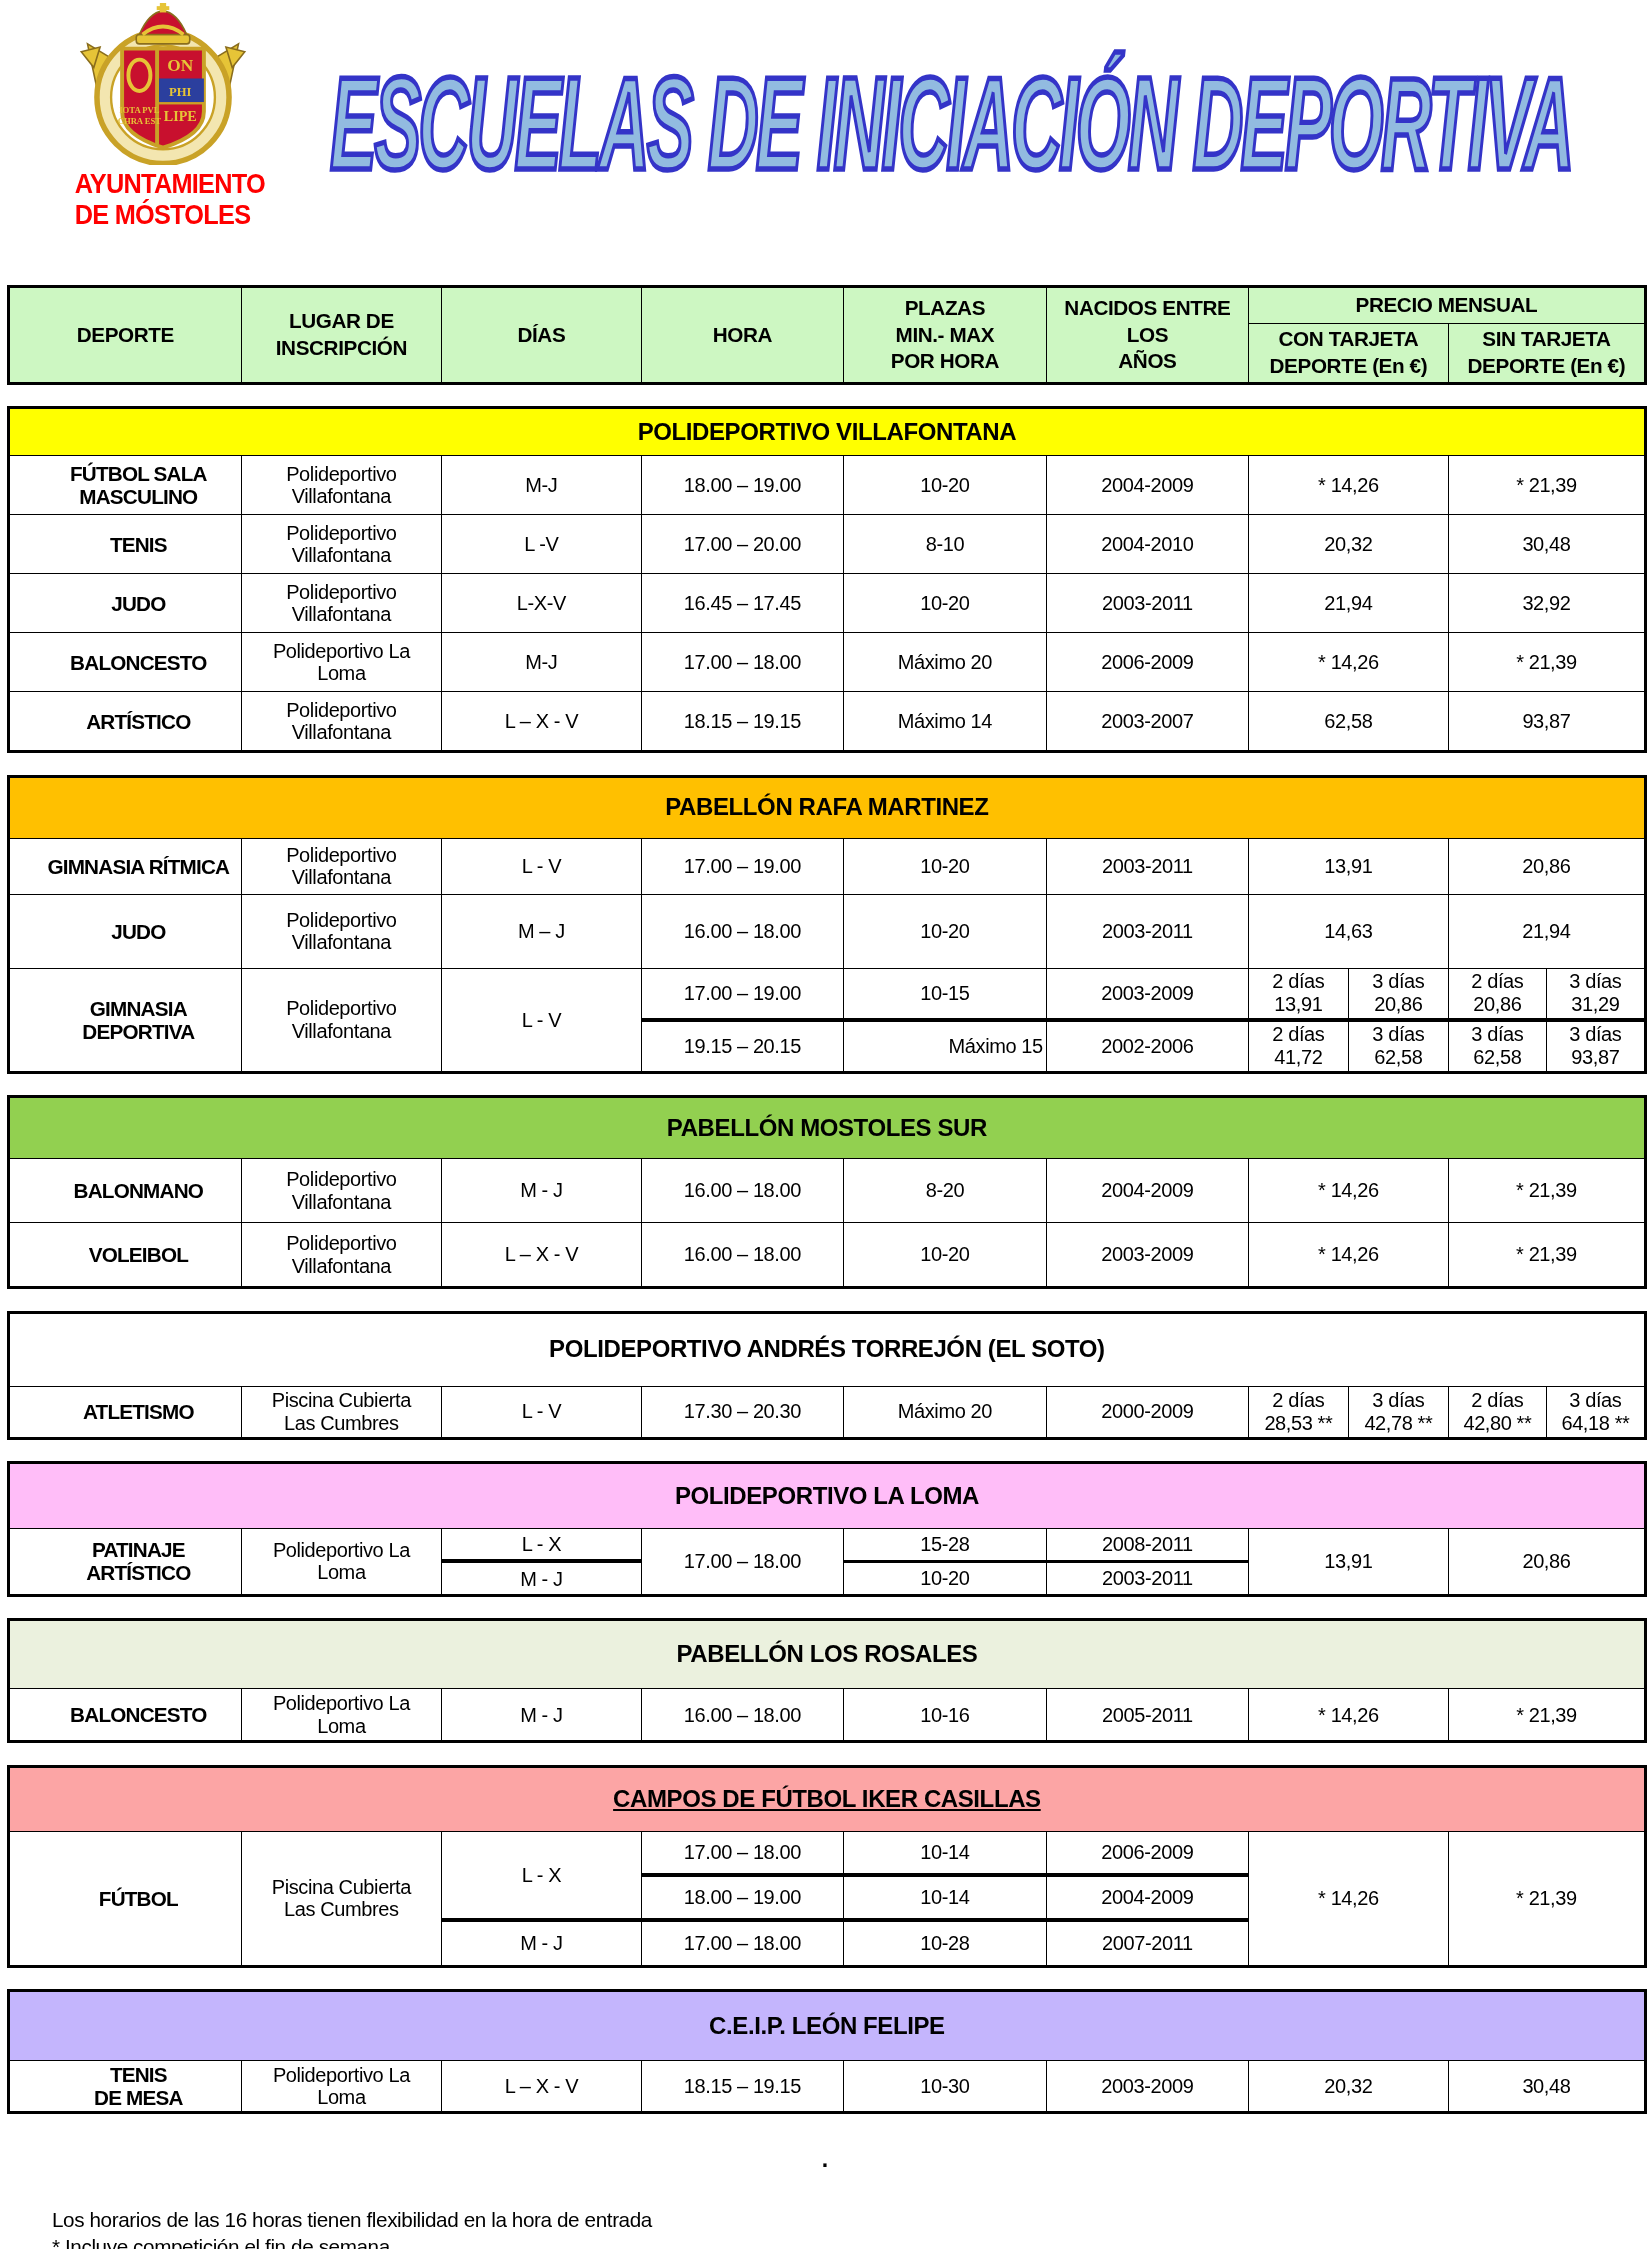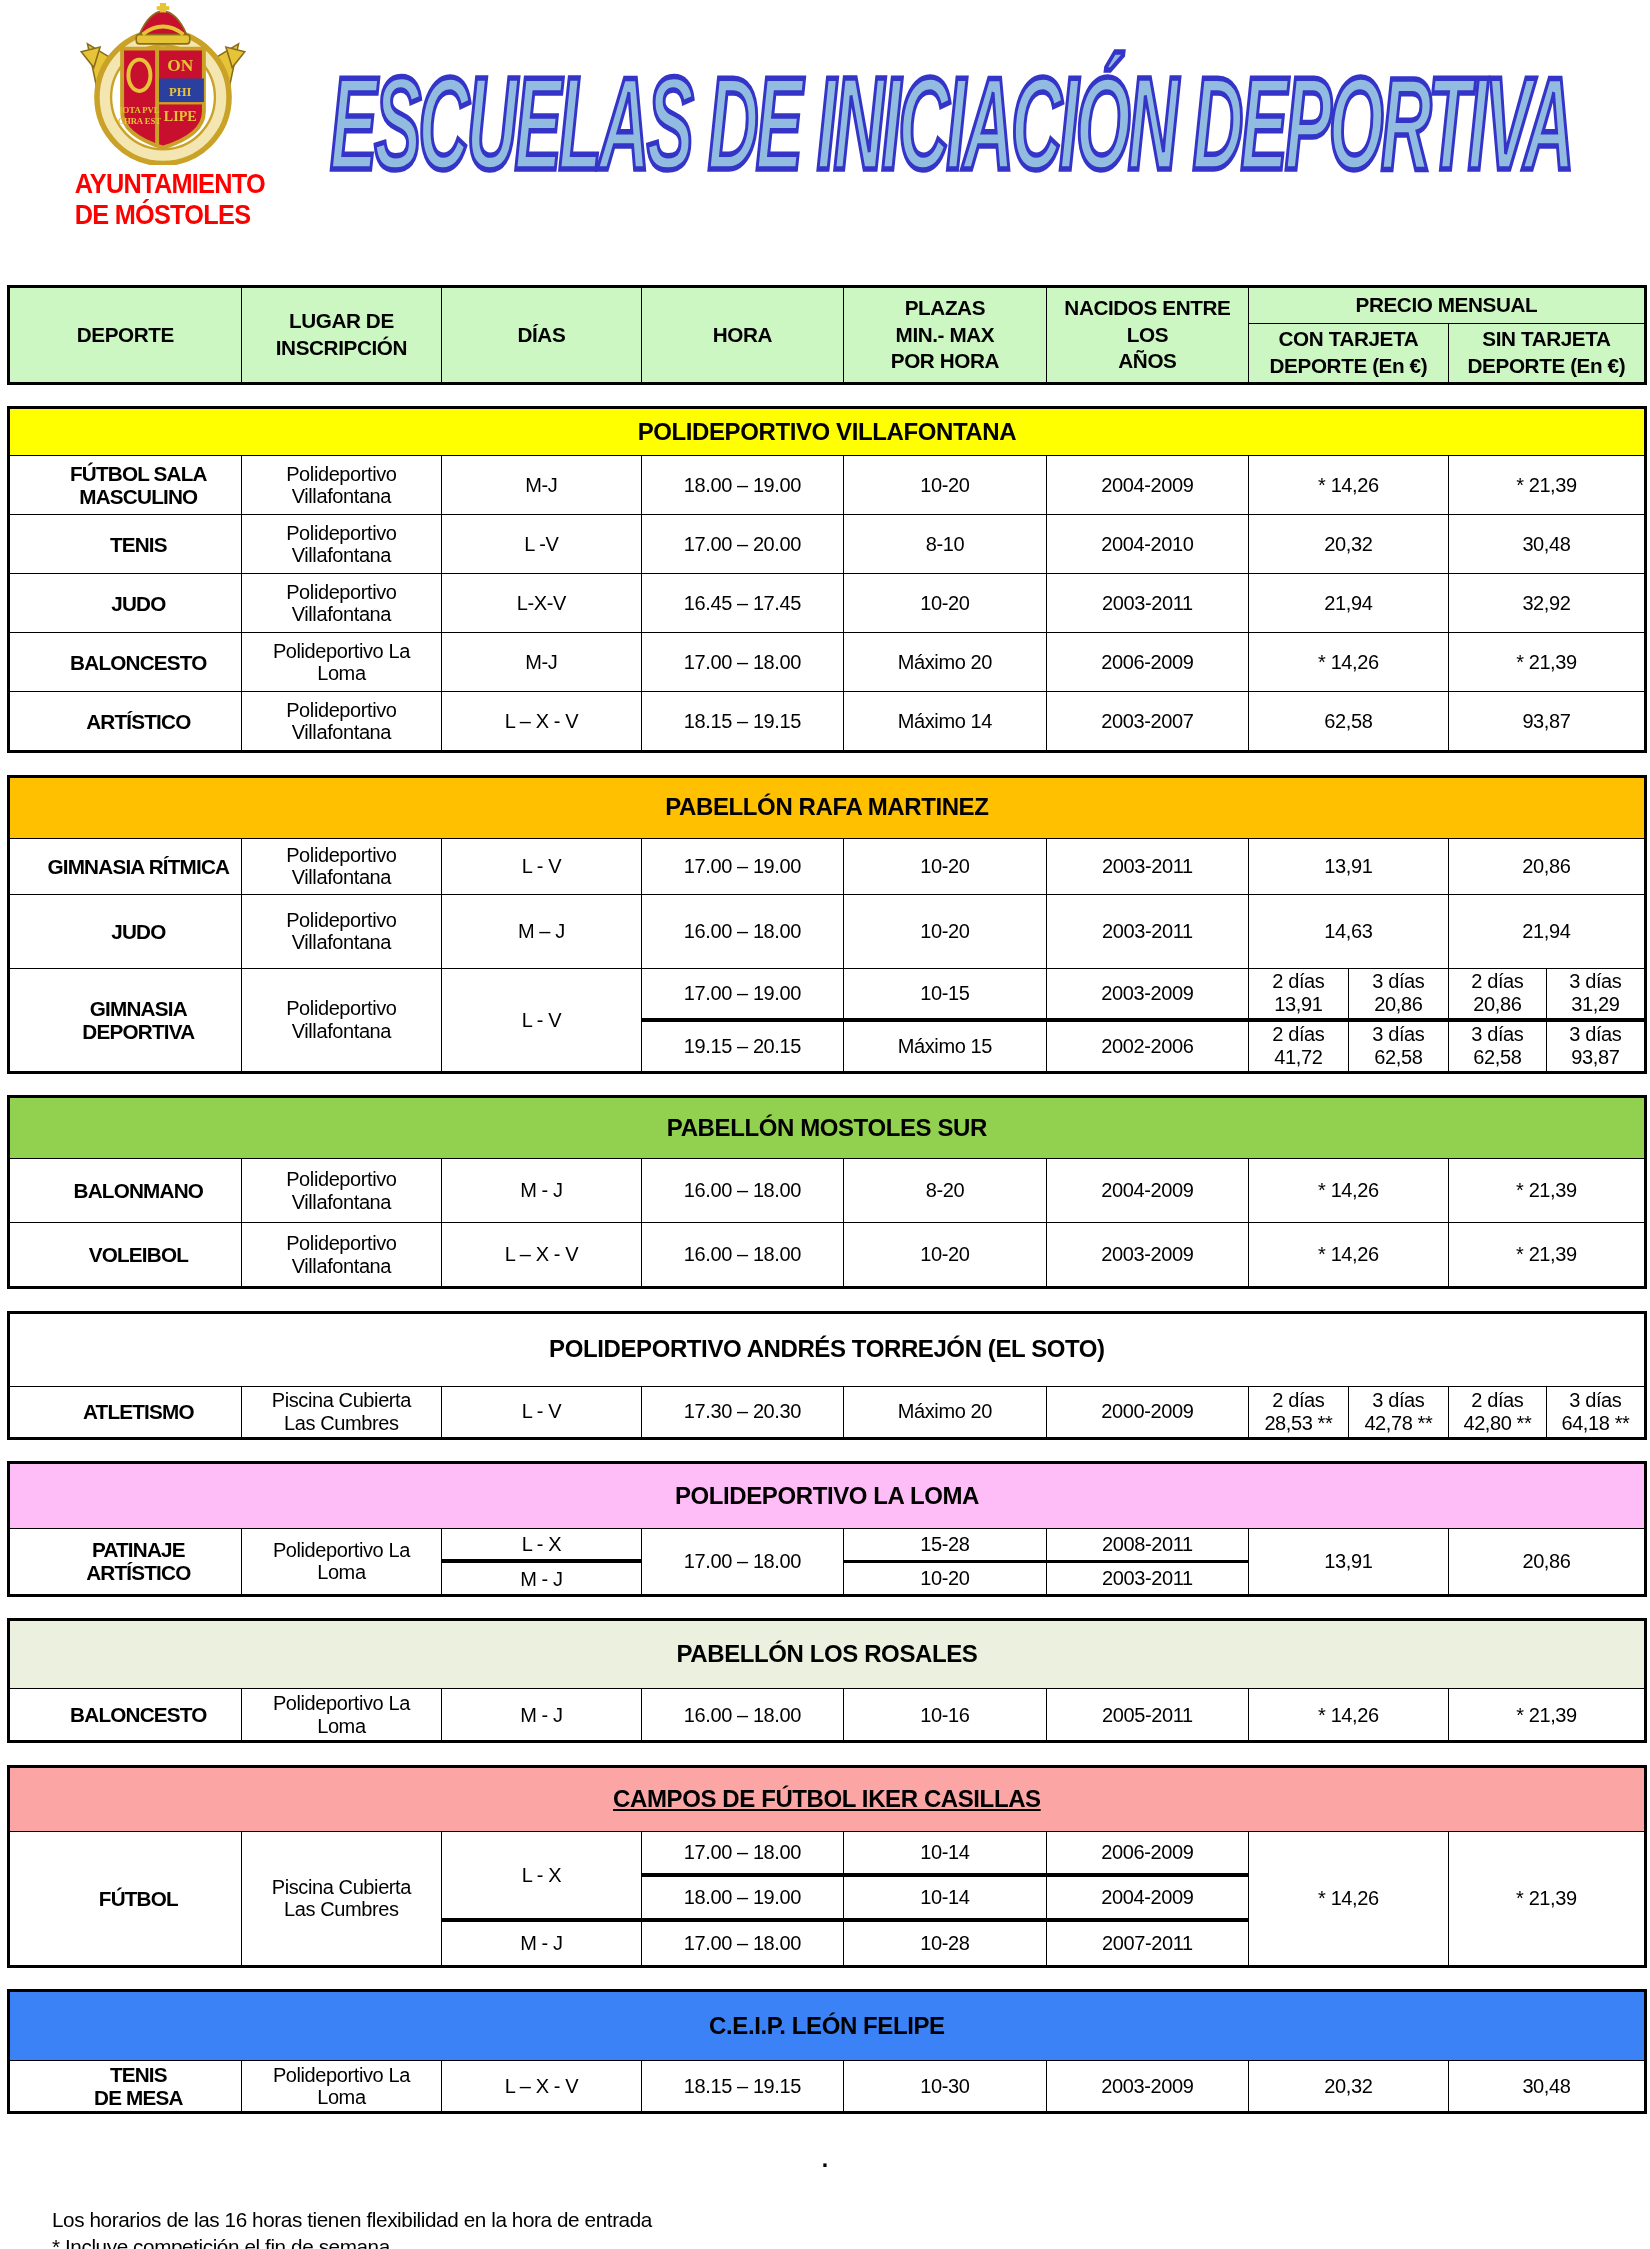--- a/index.html
+++ b/index.html
@@ -241,21 +241,21 @@
             <td class="bb-thick" style="height: 46px;">2003-2009</td>
             <td class="bb-thick split-td" style="height: 46px;"><div class="split" style="min-height: 46px;"><div>2 días
 13,91</div><div>3 días
 20,86</div></div></td>
             <td class="bb-thick split-td" style="height: 46px;"><div class="split" style="min-height: 46px;"><div>2 días
 20,86</div><div>3 días
 31,29</div></div></td>
           </tr>
           <tr>
             <td style="height: 46px;">19.15 – 20.15</td>
-            <td style="height: 46px;">Máximo 15</td>
+            <td style="height: 46px; text-align: right;">Máximo 15</td>
             <td style="height: 46px;">2002-2006</td>
             <td class="split-td" style="height: 46px;"><div class="split" style="min-height: 46px;"><div>2 días
 41,72</div><div>3 días
 62,58</div></div></td>
             <td class="split-td" style="height: 46px;"><div class="split" style="min-height: 46px;"><div>3 días
 62,58</div><div>3 días
 93,87</div></div></td>
           </tr>
         </tbody>
       </table>
@@ -436,21 +436,21 @@
           <col class="c1">
           <col class="c2">
           <col class="c3">
           <col class="c4">
           <col class="c5">
           <col class="c6">
           <col class="c7">
         </colgroup>
         <tbody>
           <tr>
-            <td colspan="8" class="section-bar" style="background: #3b82f6; height: 65px;">C.E.I.P. LEÓN FELIPE</td>
+            <td colspan="8" class="section-bar" style="background: #c4b5fd; height: 65px;">C.E.I.P. LEÓN FELIPE</td>
           </tr>
           <tr>
             <td class="sport" style="height: 47px;">TENIS
 DE MESA</td>
             <td style="height: 47px;">Polideportivo La
 Loma</td>
             <td style="height: 47px;">L – X - V</td>
             <td style="height: 47px;">18.15 – 19.15</td>
             <td style="height: 47px;">10-30</td>
             <td style="height: 47px;">2003-2009</td>

